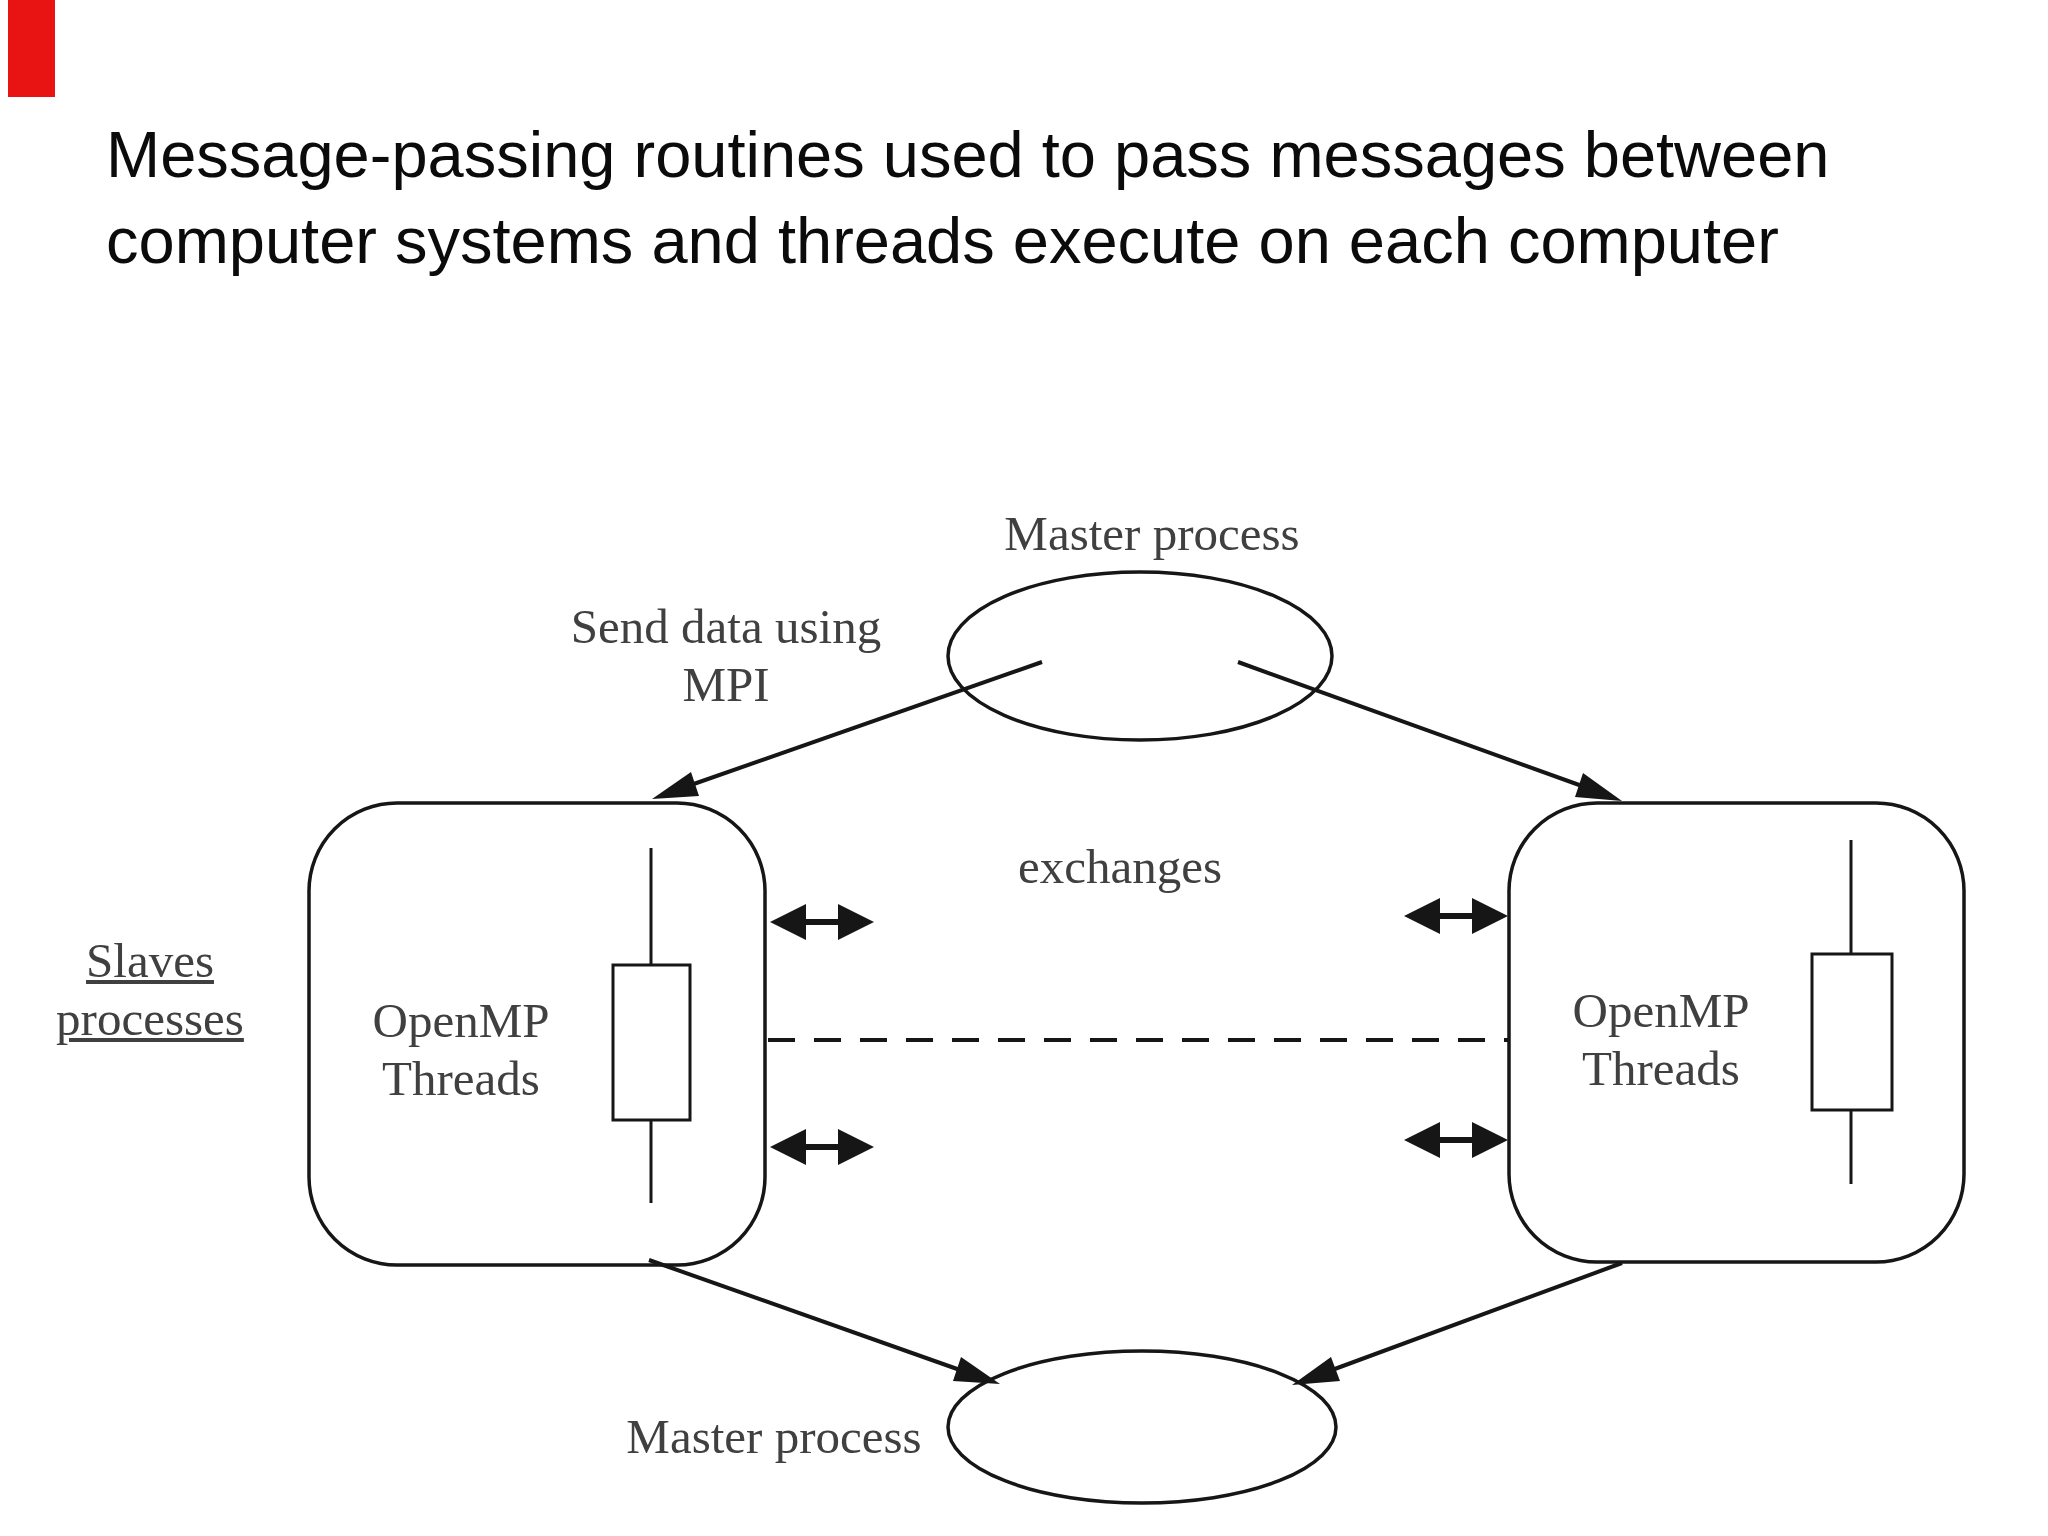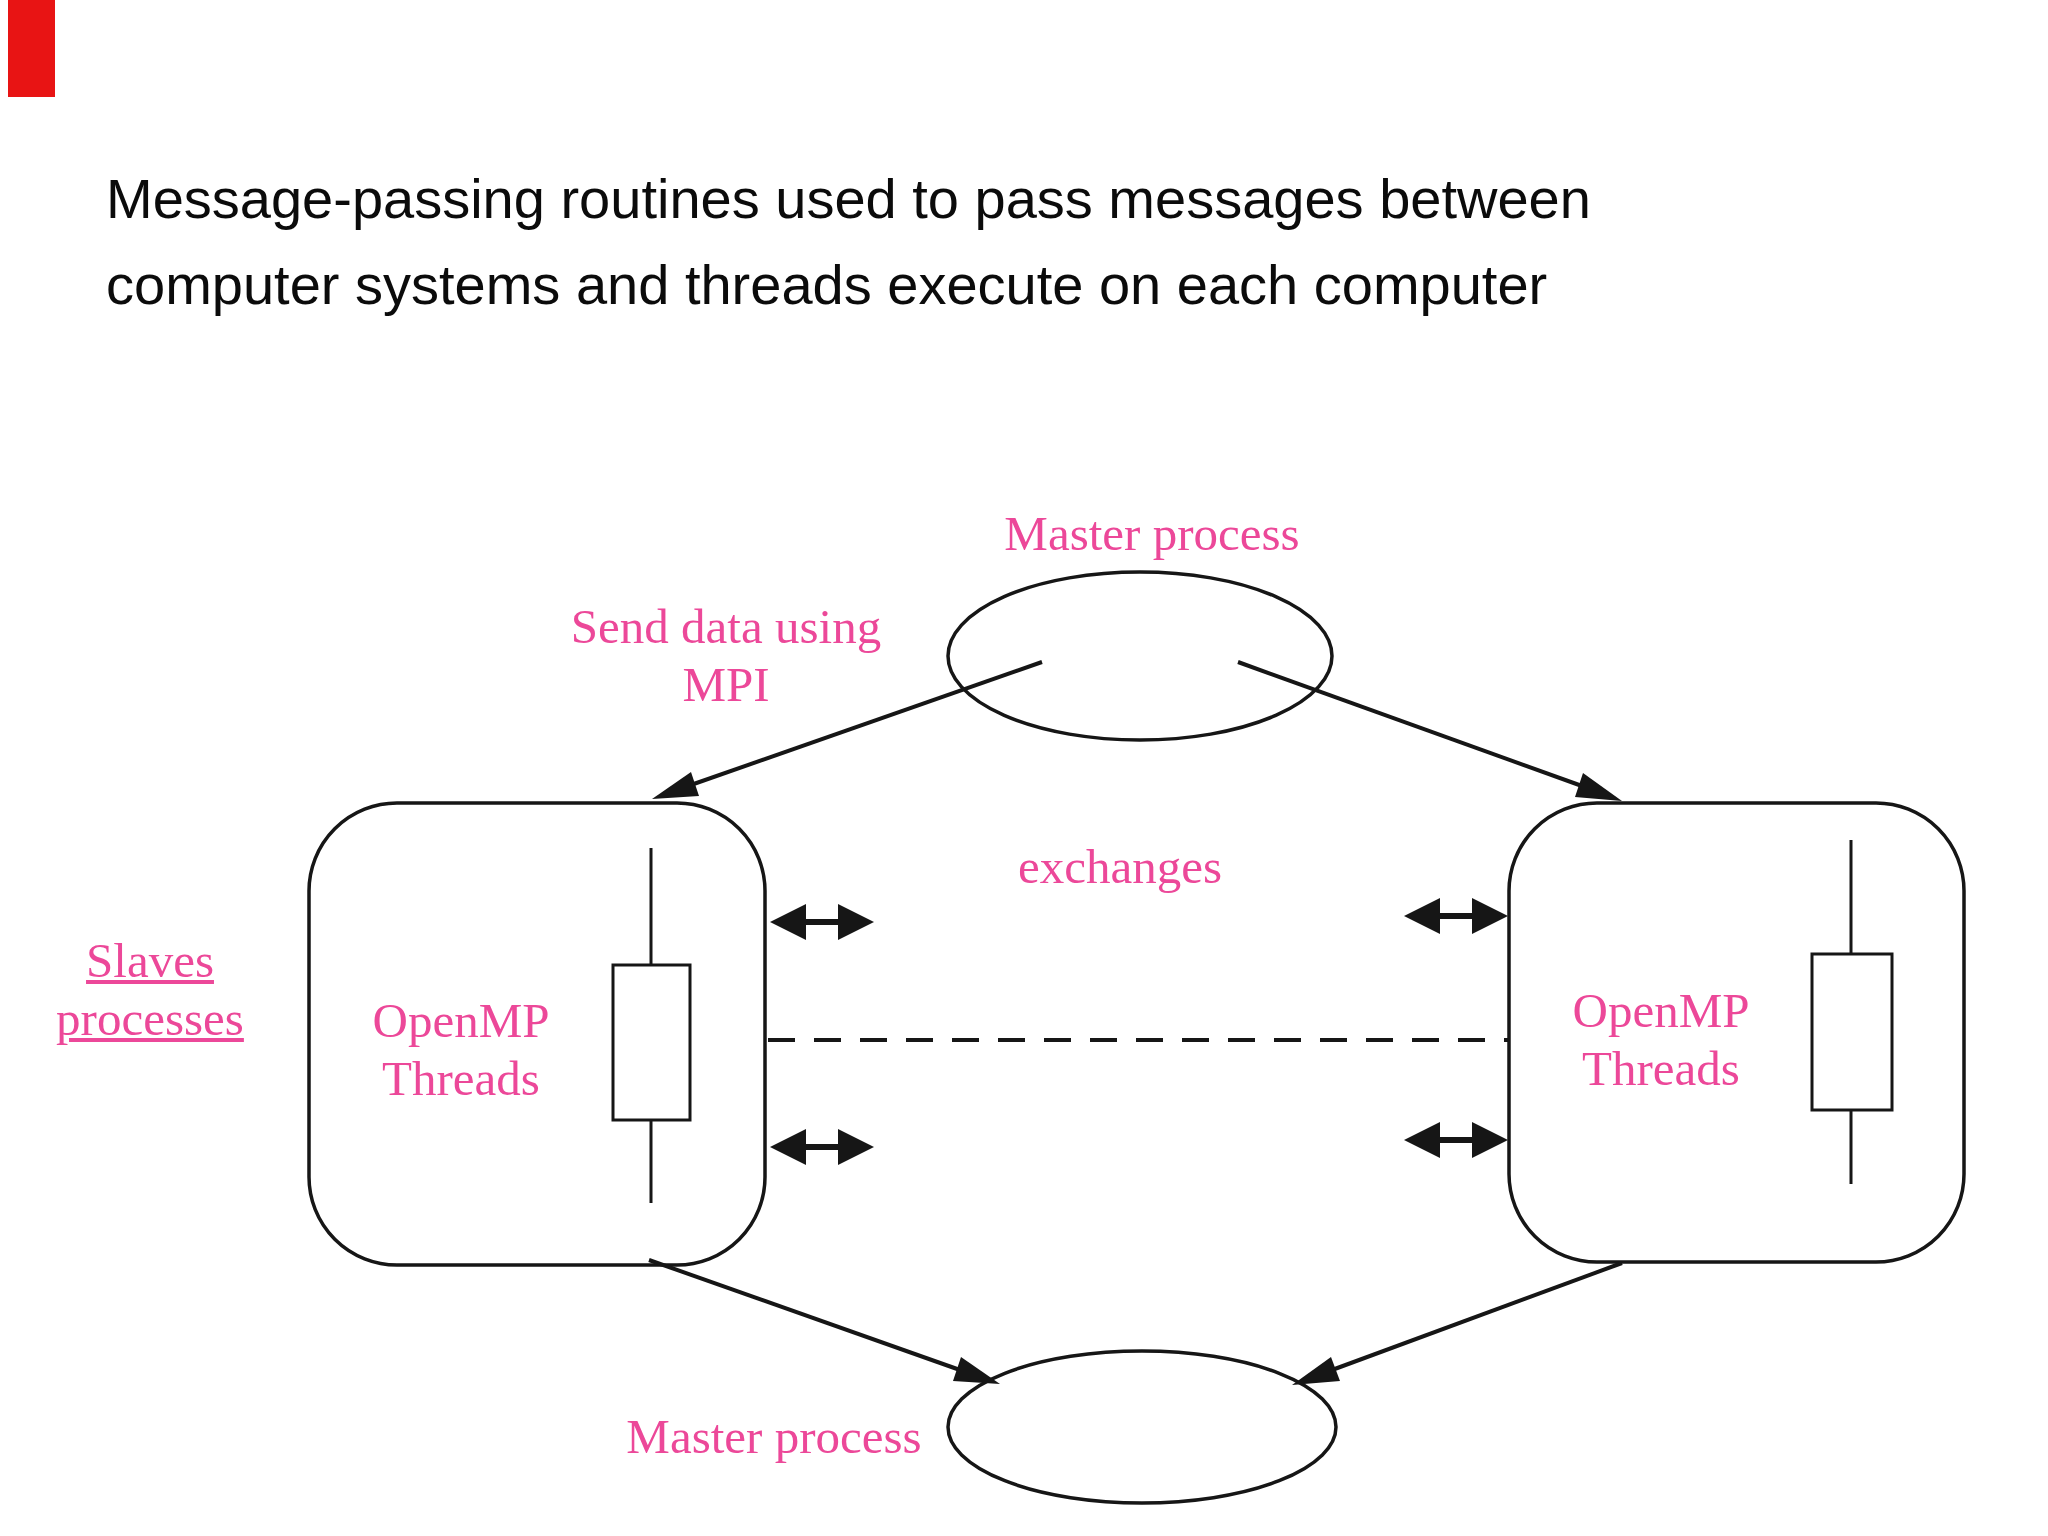--- a/index.html
+++ b/index.html
@@ -11,28 +11,27 @@
     font-family:"Liberation Sans",sans-serif;
   }
   .slide{position:absolute;inset:0;width:2048px;height:1536px;}
   .accent-bar{
     position:absolute;left:8px;top:0;width:47px;height:97px;
     background:#e81414;
   }
   .title-block{
     position:absolute;left:106px;top:112px;width:1860px;
     font-family:"Liberation Sans",sans-serif;
-    font-size:56px;line-height:86px;color:#0b0b0b;
+    font-size:65px;line-height:86px;color:#0b0b0b;
     letter-spacing:0;
-    margin-top:44px;
   }
   .diagram-label{
     position:absolute;
     font-family:"Liberation Serif",serif;
-    font-size:49px;line-height:58px;color:#ec4899;
+    font-size:49px;line-height:58px;color:#404040;
     text-align:center;
     transform:translateX(-50%);
     white-space:nowrap;
   }
   svg.diagram{position:absolute;left:0;top:0;}
   .shape{fill:none;stroke:#161616;stroke-width:3.5px;}
   .thinline{stroke:#161616;stroke-width:3px;}
   .arrowline{stroke:#161616;stroke-width:4px;}
   .arrowhead{fill:#161616;stroke:none;}
   .threadrect{fill:#ffffff;stroke:#161616;stroke-width:3px;}

